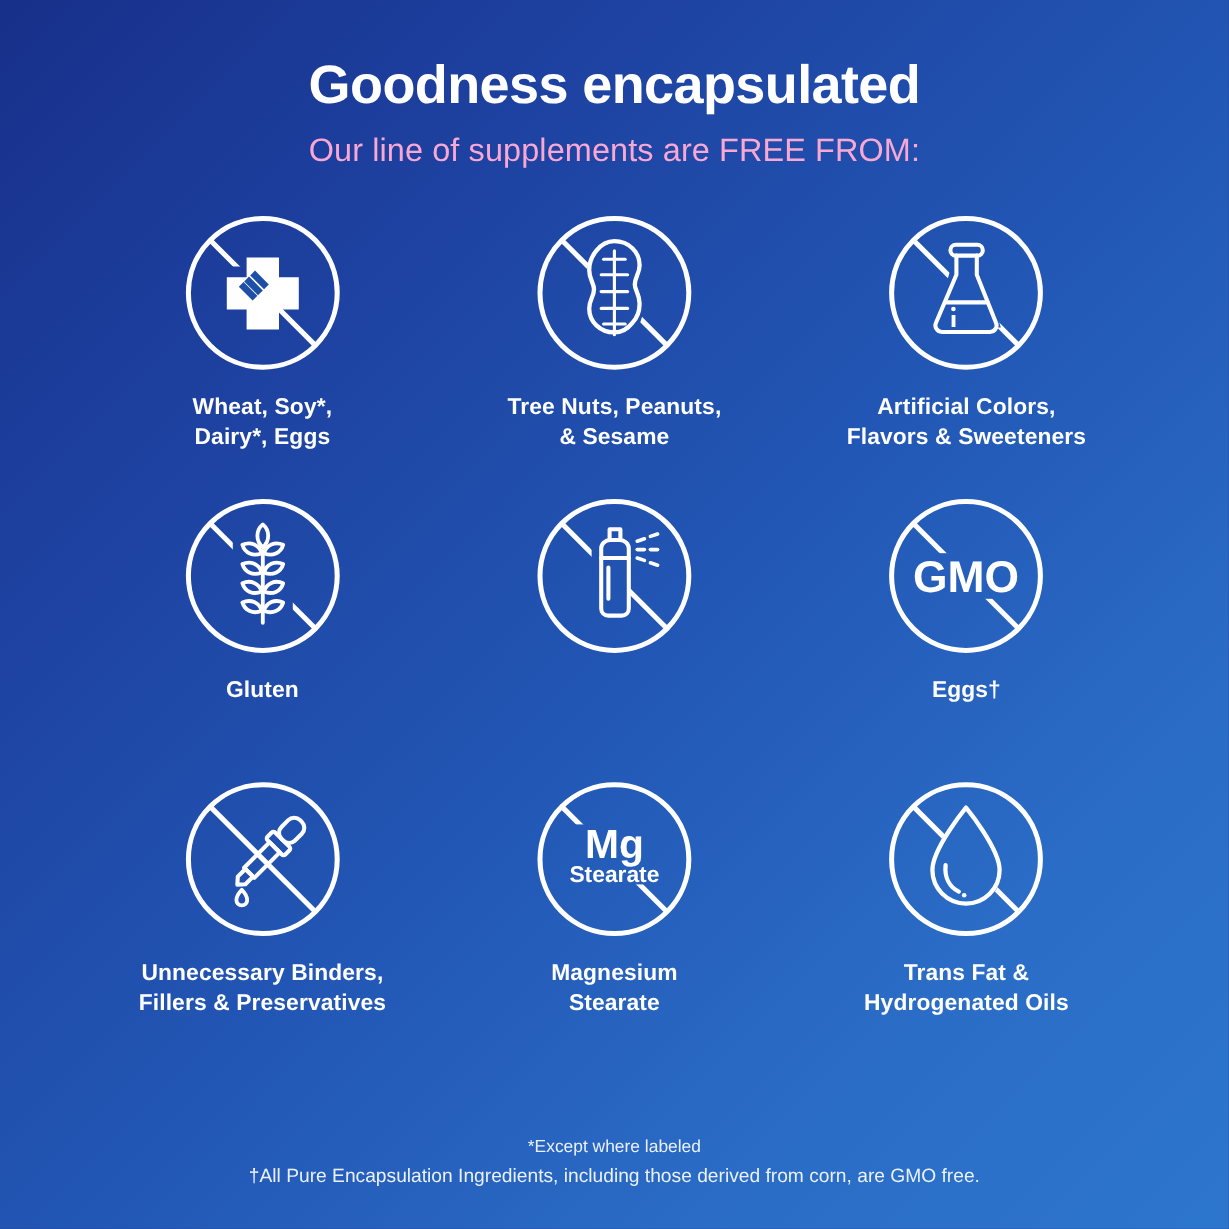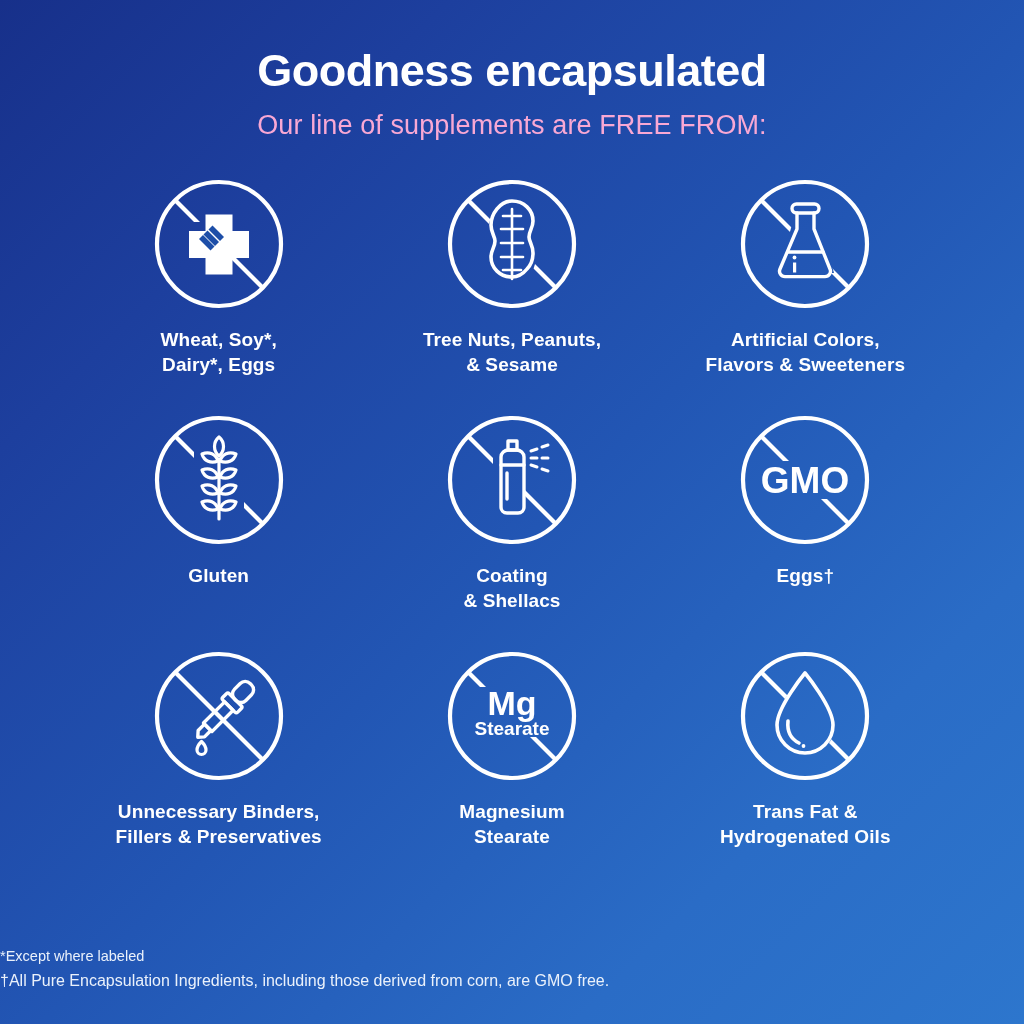--- a/index.html
+++ b/index.html
@@ -55,21 +55,21 @@
     text-align:center;
     color:#ffffff;
     white-space:pre-line;
     letter-spacing:0.1px;
   }
 
   .footnotes {
     position:absolute;
     left:0; right:0;
     bottom:30px;
-    text-align:left;
+    text-align:center;
   }
   .footnote {
     font-size:14.5px;
     line-height:1.6;
     color:#eaf1fb;
     font-weight:400;
   }
   .footnote.second { font-size:16px; }
 </style>
 </head>
@@ -223,22 +223,20 @@
           <g fill="none" stroke="#fff" stroke-width="3" stroke-linecap="round">
             <line x1="86" y1="38" x2="92" y2="36"></line>
             <line x1="97" y1="34" x2="103" y2="32"></line>
             <line x1="86" y1="45" x2="92" y2="45"></line>
             <line x1="97" y1="45" x2="103" y2="45"></line>
             <line x1="86" y1="52" x2="92" y2="54"></line>
             <line x1="97" y1="56" x2="103" y2="58"></line>
           </g>
         </svg>
       </div>
-      <div class="cell-label">Coating
-&amp; Shellacs</div>
     </div>
 
     <div class="cell">
       <div class="icon-wrap">
         <svg viewBox="0 0 134 134">
           <defs>
             <mask id="m6">
               <rect x="0" y="0" width="134" height="134" fill="#fff"></rect>
               <rect x="22" y="48" width="90" height="38" fill="#000"></rect>
             </mask>

